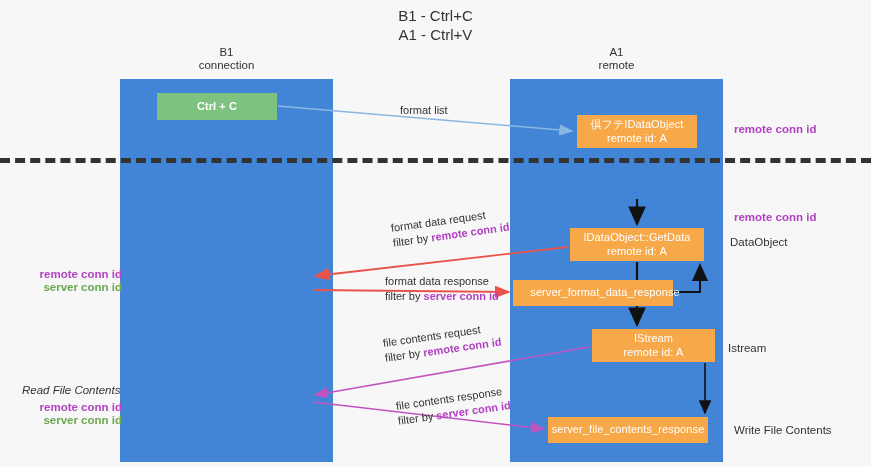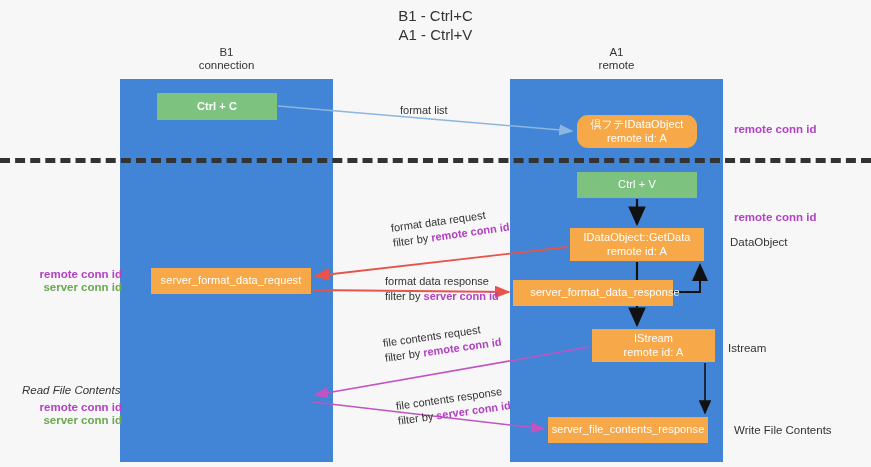--- a/index.html
+++ b/index.html
@@ -37,21 +37,21 @@
   .node{
     position:absolute;box-sizing:border-box;
     display:flex;flex-direction:column;align-items:center;justify-content:center;
     color:#fff;font-size:11px;line-height:13.5px;text-align:center;
     white-space:pre-line;letter-spacing:.1px;
   }
   .green{background:#7dc37f;}
   .orange{background:#f7a94a;}
 
   #n-ctrlc{left:157px;top:93px;width:120px;height:27px;font-weight:bold;}
-  #n-idataobject{left:577px;top:115px;width:120px;height:33px;border-radius:11px;}
+  #n-idataobject{left:577px;top:115px;width:120px;height:33px;}
   #n-ctrlv{left:577px;top:172px;width:120px;height:26px;}
   #n-getdata{left:570px;top:228px;width:134px;height:33px;}
   #n-sfdreq{left:151px;top:268px;width:160px;height:26px;}
   #n-sfdres{left:513px;top:280px;width:160px;height:26px;padding-left:24px;}
   #n-istream{left:592px;top:329px;width:123px;height:33px;}
   #n-sfcreq{left:151px;top:385px;width:160px;height:26px;}
   #n-sfcres{left:548px;top:417px;width:160px;height:26px;}
 
   
   .side-note{position:absolute;font-size:11.5px;line-height:13px;color:#333;white-space:nowrap;}
@@ -139,24 +139,22 @@
     <line x1="313" y1="402" x2="544" y2="429" stroke="#c154c1" stroke-width="1.6" marker-end="url(#ar-mag)"></line>
 
     <path d="M705 363 L705 413" stroke="#111" stroke-width="1.6" fill="none" marker-end="url(#ar-black)"></path>
   </svg>
 
   <div class="dashline"></div>
 
   <div class="node green" id="n-ctrlc">Ctrl + C</div>
   <div class="node orange" id="n-idataobject">倶フテIDataObject
 remote id: A</div>
-  <div class="node green" id="n-ctrlv">Ctrl + V</div>
   <div class="node orange" id="n-getdata">IDataObject::GetData
 remote id: A</div>
-  <div class="node orange" id="n-sfdreq">server_format_data_request</div>
   <div class="node orange" id="n-sfdres">server_format_data_response</div>
   <div class="node orange" id="n-istream">IStream
 remote id: A</div>
   <div class="node orange" id="n-sfcres">server_file_contents_response</div>
 
   <div class="edge-label" id="lbl-formatlist">format list</div>
 
   <div class="edge-label" id="lbl-fdreq">
     <div>format data request</div>
     <div><span>filter by </span><span class="hl">remote conn id</span></div>

